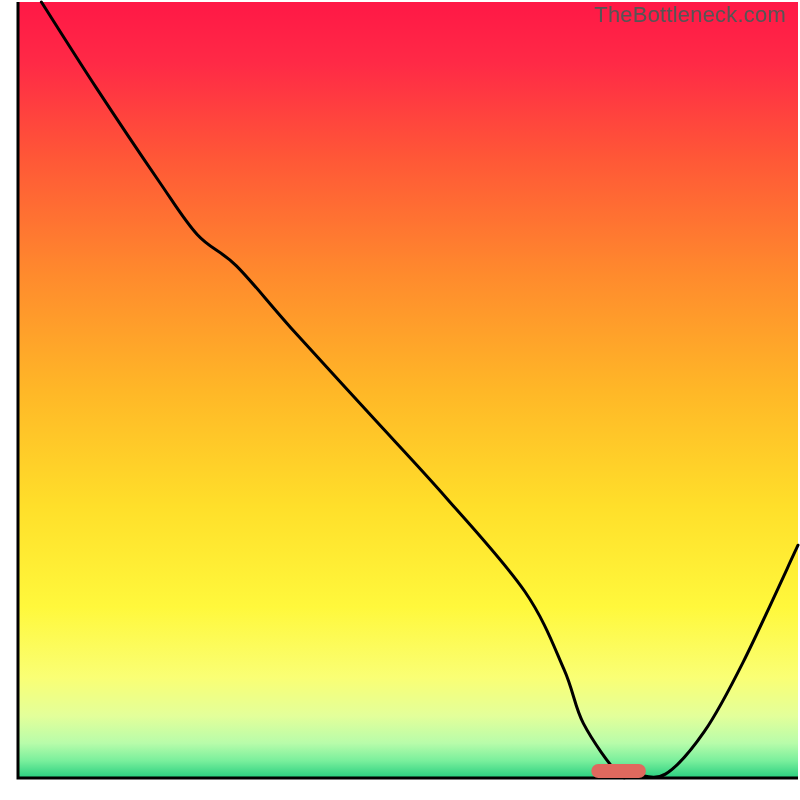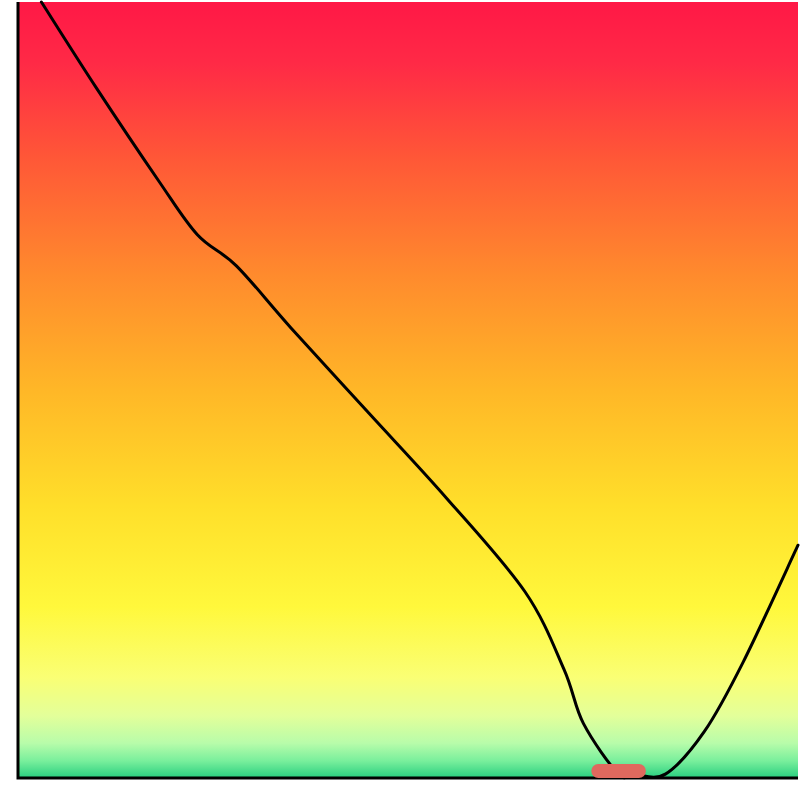--- a/index.html
+++ b/index.html
@@ -32,20 +32,21 @@
     left: 0;
     width: 800px;
     height: 800px;
     display: block;
   }
 </style>
 </head>
 <body>
 <div class="container">
 
+  <div class="watermark">TheBottleneck.com</div>
 
   <svg class="chart" viewBox="0 0 800 800">
     <defs>
       <linearGradient id="bg-grad" x1="0" y1="0" x2="0" y2="1">
           <stop offset="0%" stop-color="#ff1846"></stop>
           <stop offset="8%" stop-color="#ff2a46"></stop>
           <stop offset="20%" stop-color="#ff5737"></stop>
           <stop offset="35%" stop-color="#ff8a2d"></stop>
           <stop offset="50%" stop-color="#ffb727"></stop>
           <stop offset="65%" stop-color="#ffdf2a"></stop>

